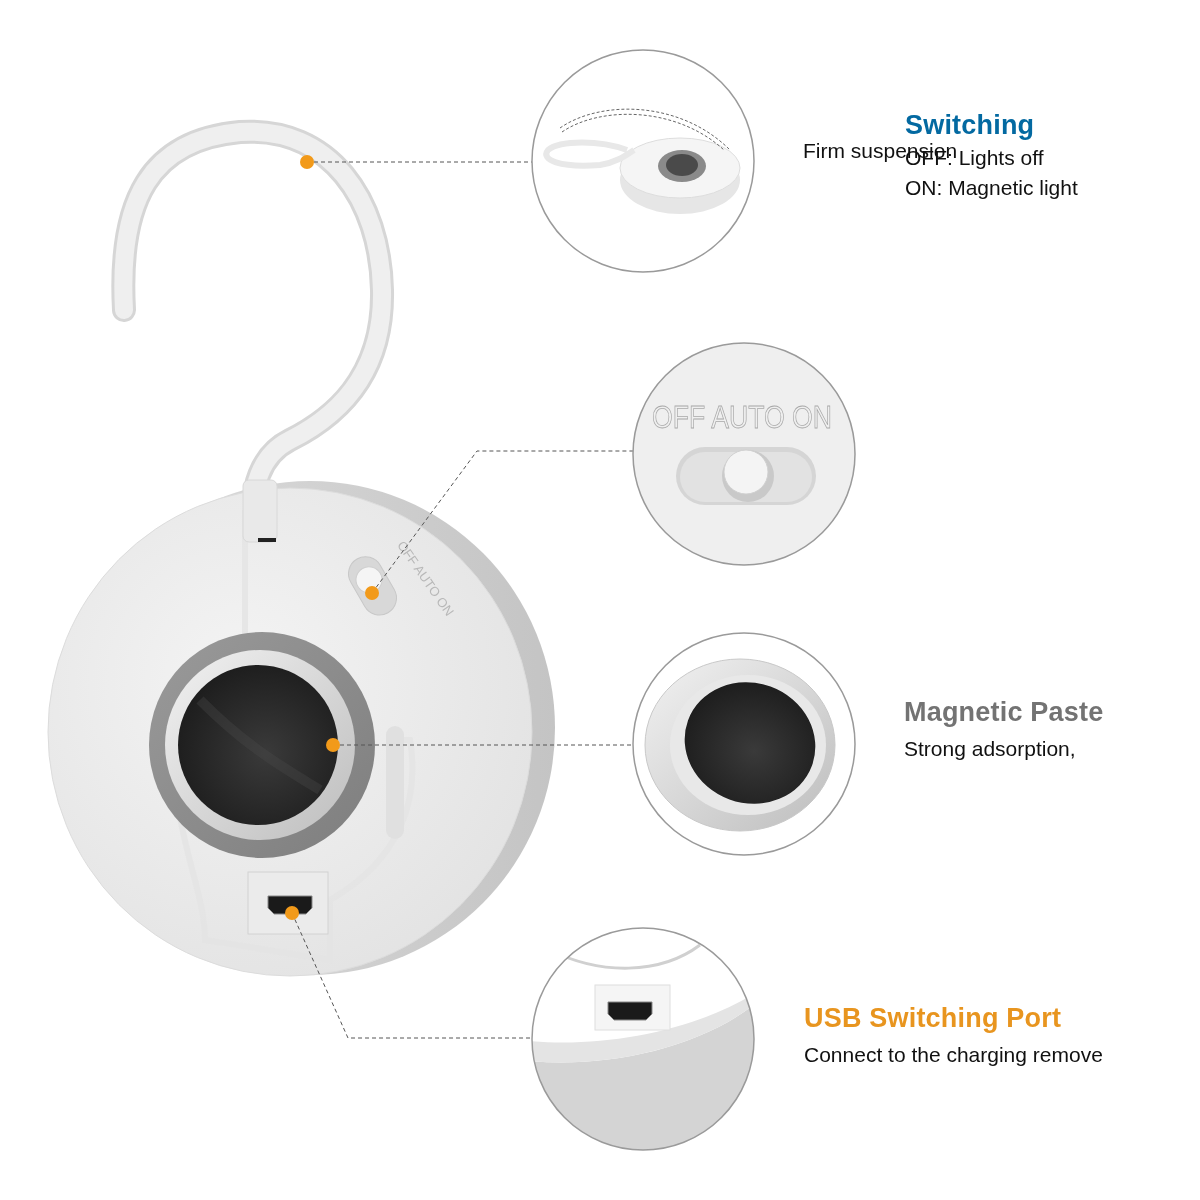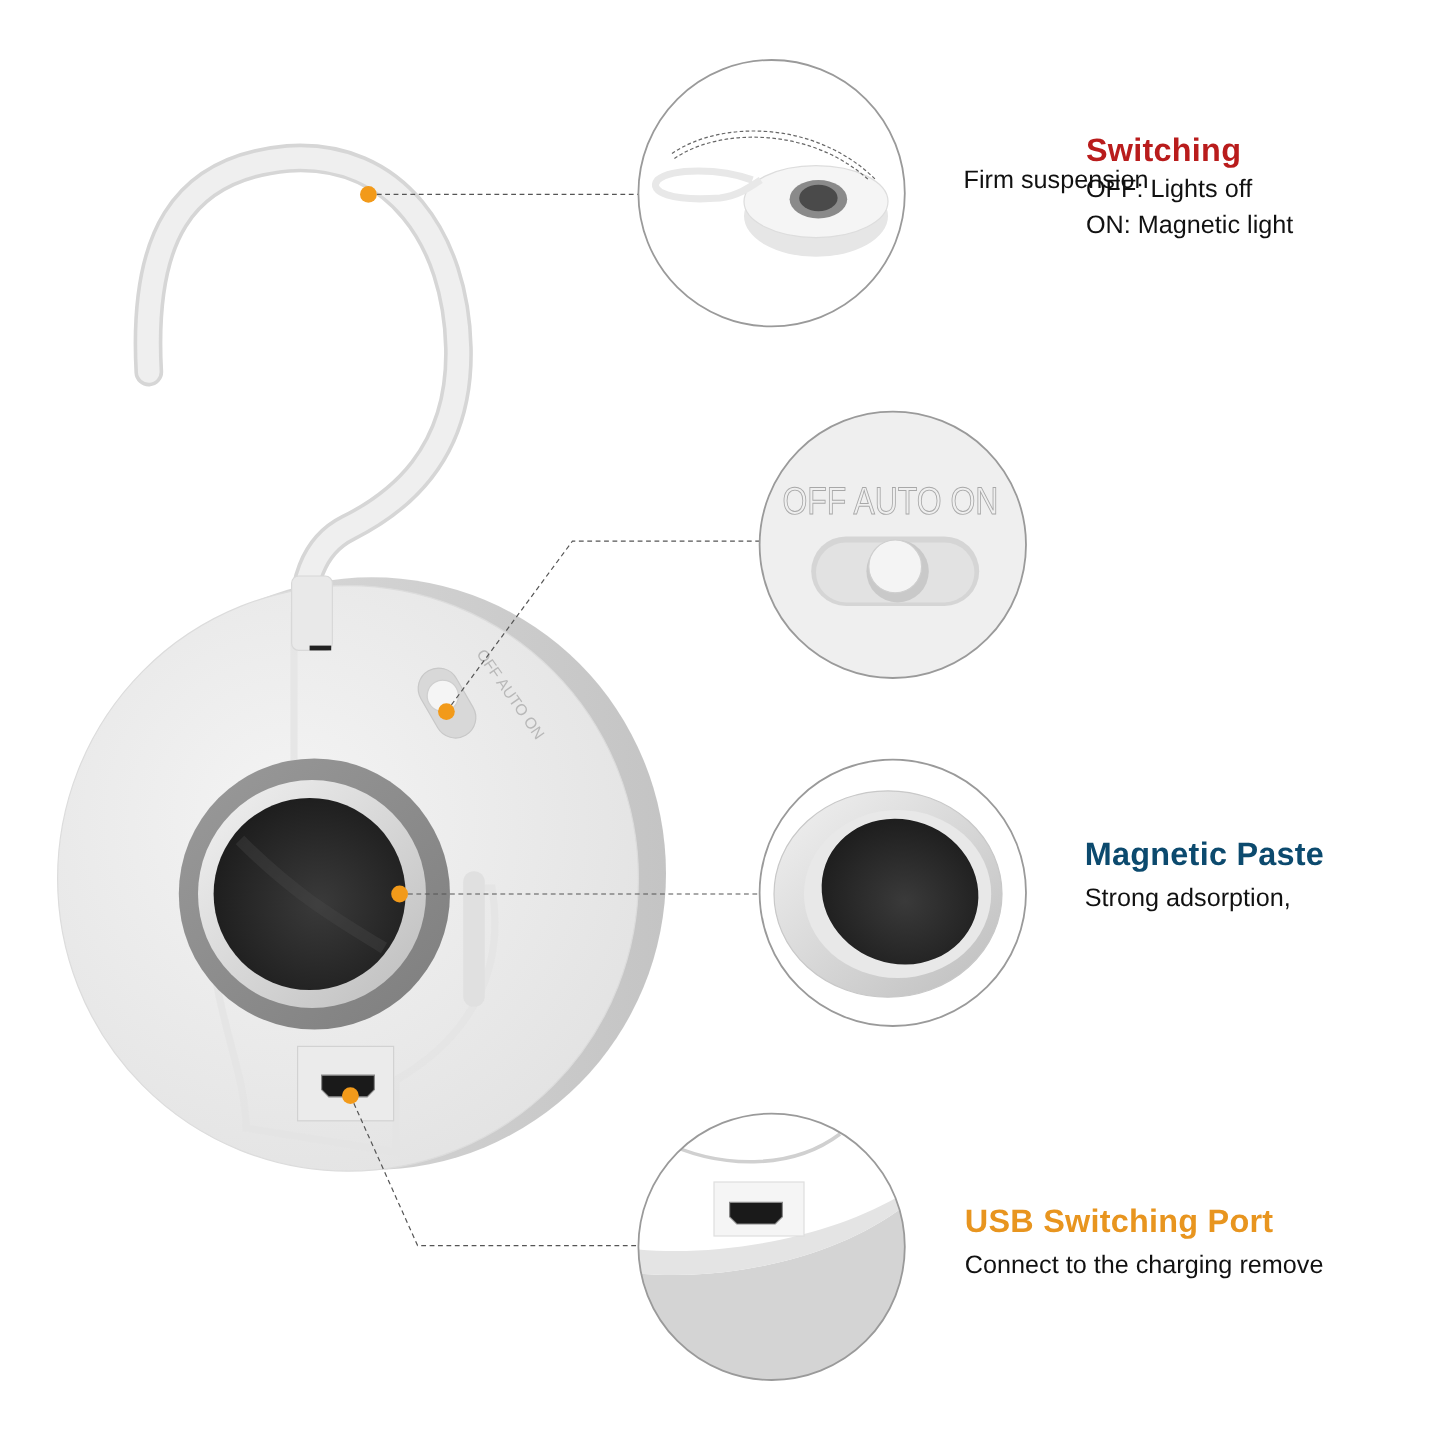--- a/index.html
+++ b/index.html
@@ -156,27 +156,27 @@
       </g>
       <circle cx="643" cy="1039" r="111" fill="none" stroke="#9a9a9a" stroke-width="1.5"></circle>
     </g>
   </svg>
 
   <div class="feature" style="left:803px; top:130px;">
     <div class="feature-desc" style="margin-top:6px">Firm suspension</div>
   </div>
 
   <div class="feature" style="left:905px; top:109px;">
-    <div class="feature-title" style="color:#b91c1c">Switching</div>
+    <div class="feature-title" style="color:#0369a1">Switching</div>
     <div class="feature-desc" style="margin-top:2px">OFF: Lights off</div>
     <div class="feature-desc">ON: Magnetic light</div>
   </div>
 
   <div class="feature" style="left:904px; top:696px;">
-    <div class="feature-title" style="color:#0c4a6e">Magnetic Paste</div>
+    <div class="feature-title" style="color:#737373">Magnetic Paste</div>
     <div class="feature-desc" style="margin-top:6px">Strong adsorption,</div>
   </div>
 
   <div class="feature" style="left:804px; top:1002px;">
     <div class="feature-title" style="color:#E8951F">USB Switching Port</div>
     <div class="feature-desc" style="margin-top:6px">Connect to the charging remove</div>
   </div>
 
 </div>
 

